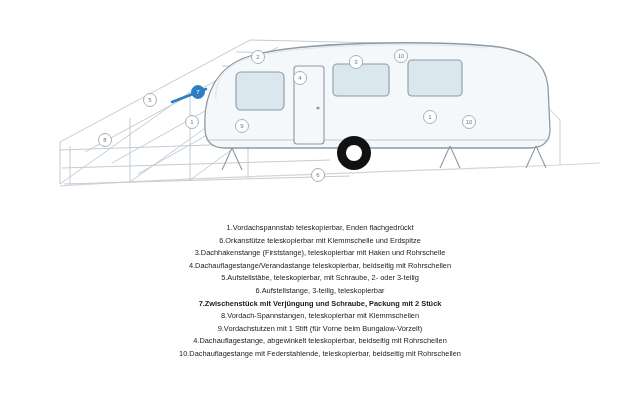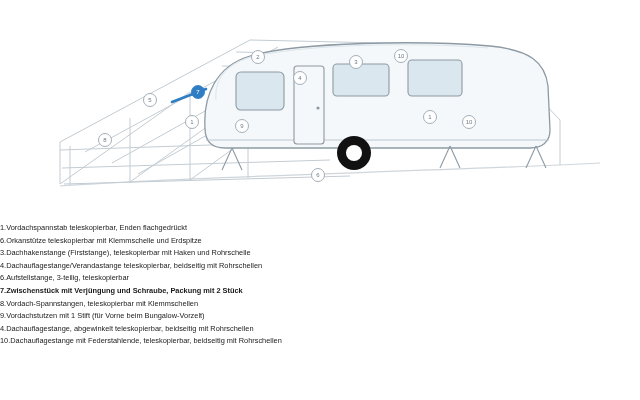--- a/index.html
+++ b/index.html
@@ -23,20 +23,21 @@
     left: 0;
     top: 0;
     width: 640px;
     height: 210px;
   }
   .legend {
     position: absolute;
     left: 0;
     top: 222px;
     width: 640px;
+    text-align: center;
   }
   .legend-line {
     font-size: 7.4px;
     line-height: 12.6px;
     color: #1a1a1a;
     white-space: nowrap;
   }
   .legend-line.bold {
     font-weight: bold;
   }
@@ -183,20 +184,21 @@
       </g>
 
     </svg>
   </div>
 
   <div class="legend">
     <div class="legend-line">1.Vordachspannstab teleskopierbar, Enden flachgedrückt</div>
     <div class="legend-line">6.Orkanstütze teleskopierbar mit Klemmschelle und Erdspitze</div>
     <div class="legend-line">3.Dachhakenstange (Firststange), teleskopierbar mit Haken und Rohrschelle</div>
     <div class="legend-line">4.Dachauflagestange/Verandastange teleskopierbar, beidseitig mit Rohrschellen</div>
+    <div class="legend-line">5.Aufstellstäbe, teleskopierbar, mit Schraube, 2- oder 3-teilig</div>
     <div class="legend-line">6.Aufstellstange, 3-teilig, teleskopierbar</div>
     <div class="legend-line bold">7.Zwischenstück mit Verjüngung und Schraube, Packung mit 2 Stück</div>
     <div class="legend-line">8.Vordach-Spannstangen, teleskopierbar mit Klemmschellen</div>
     <div class="legend-line">9.Vordachstutzen mit 1 Stift (für Vorne beim Bungalow-Vorzelt)</div>
     <div class="legend-line">4.Dachauflagestange, abgewinkelt teleskopierbar, beidseitig mit Rohrschellen</div>
     <div class="legend-line">10.Dachauflagestange mit Federstahlende, teleskopierbar, beidseitig mit Rohrschellen</div>
   </div>
 
 </div>
 

